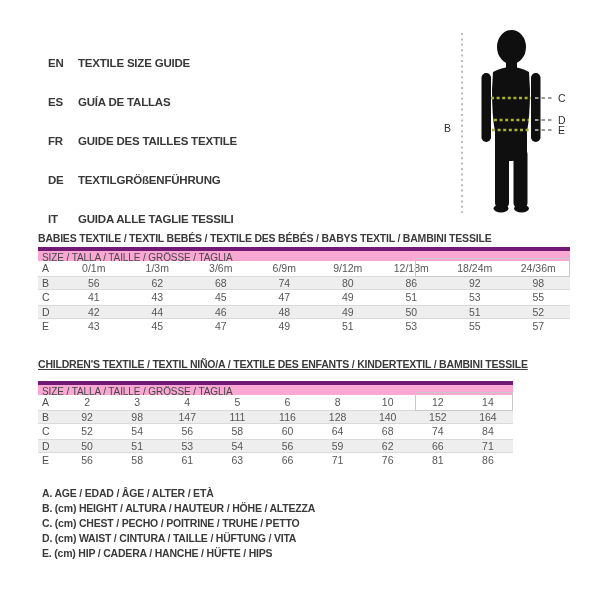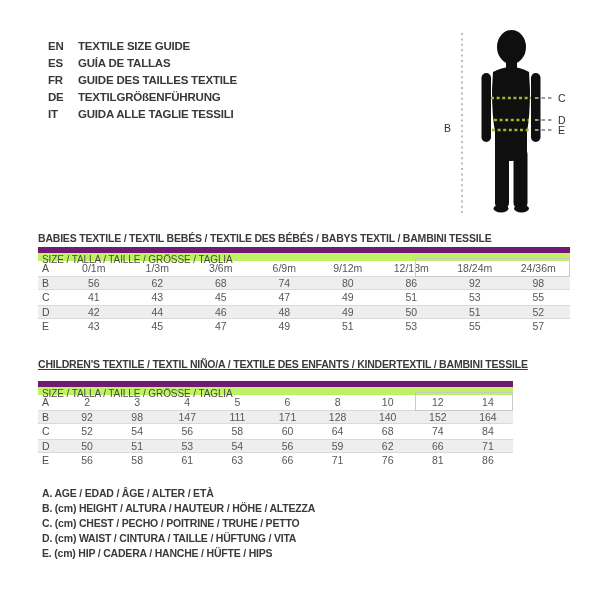--- a/index.html
+++ b/index.html
@@ -1,36 +1,36 @@
 <!DOCTYPE html>
 <html><head>
 <meta charset="utf-8">
 <style>
   html,body { margin:0; padding:0; }
   body {
     width:600px; height:600px; background:#ffffff; position:relative;
     font-family:"Liberation Sans", sans-serif; color:#3c3c3c; overflow:hidden;
   }
   .lang-block { position:absolute; left:48px; top:35px; }
-  .lang-row { display:flex; height:17px; align-items:flex-end; }
+  .lang-row { display:flex; height:17px; align-items:flex-start;margin-top:22px; }
   .lang-code { width:30px; font-size:11.5px; font-weight:700; letter-spacing:-0.2px; color:#383838; }
   .lang-title { font-size:11.5px; font-weight:700; letter-spacing:-0.2px; color:#383838; white-space:nowrap; }
 
   .figure { position:absolute; left:435px; top:20px; width:160px; height:200px; }
 
   .section-title { position:absolute; left:38px; font-size:10.5px; font-weight:700; letter-spacing:-0.2px; color:#3a3a3a; white-space:nowrap; }
   #babies-title   { top:220px;margin-top:12px; }
   #children-title { top:358px;text-decoration:underline; }
 
   .size-table { position:absolute; left:38px; }
   #babies-table   { top:247px; width:532px; }
   #children-table { top:381px; width:475px; }
 
   .table-header {
-    height:14px; line-height:14px; background:#bef264; border-top:6px solid #701a75;
+    height:14px; line-height:14px; background:#f9a8d4; border-top:4px solid #701a75;
     font-size:10px; padding-left:4px; color:#474747; letter-spacing:-0.1px; box-sizing:border-box;
   }
   .t-row { display:flex; height:14.5px; align-items:center; font-size:10.5px; color:#575757; box-sizing:border-box; }
   .t-row.shaded { background:#eeeeee; border-top:1px solid #dadada; border-bottom:1px solid #dadada; }
   .t-letter { width:24px; padding-left:4px; color:#4d4d4d; box-sizing:border-box; }
   .t-cell { flex:1; text-align:center; }
 
   .artifact-box { position:absolute; border:1px solid #c9c9c9; background:transparent; pointer-events:none; }
   #babies-table .artifact-box   { left:377px; top:11px; width:153px; height:17px; }
   #children-table .artifact-box { left:377px; top:11px; width:96px;  height:17px; }
@@ -180,21 +180,21 @@
       <div class="t-cell">10</div>
       <div class="t-cell">12</div>
       <div class="t-cell">14</div>
     </div>
     <div class="t-row shaded">
       <div class="t-letter">B</div>
       <div class="t-cell">92</div>
       <div class="t-cell">98</div>
       <div class="t-cell">147</div>
       <div class="t-cell">111</div>
-      <div class="t-cell">171</div>
+      <div class="t-cell">116</div>
       <div class="t-cell">128</div>
       <div class="t-cell">140</div>
       <div class="t-cell">152</div>
       <div class="t-cell">164</div>
     </div>
     <div class="t-row">
       <div class="t-letter">C</div>
       <div class="t-cell">52</div>
       <div class="t-cell">54</div>
       <div class="t-cell">56</div>

